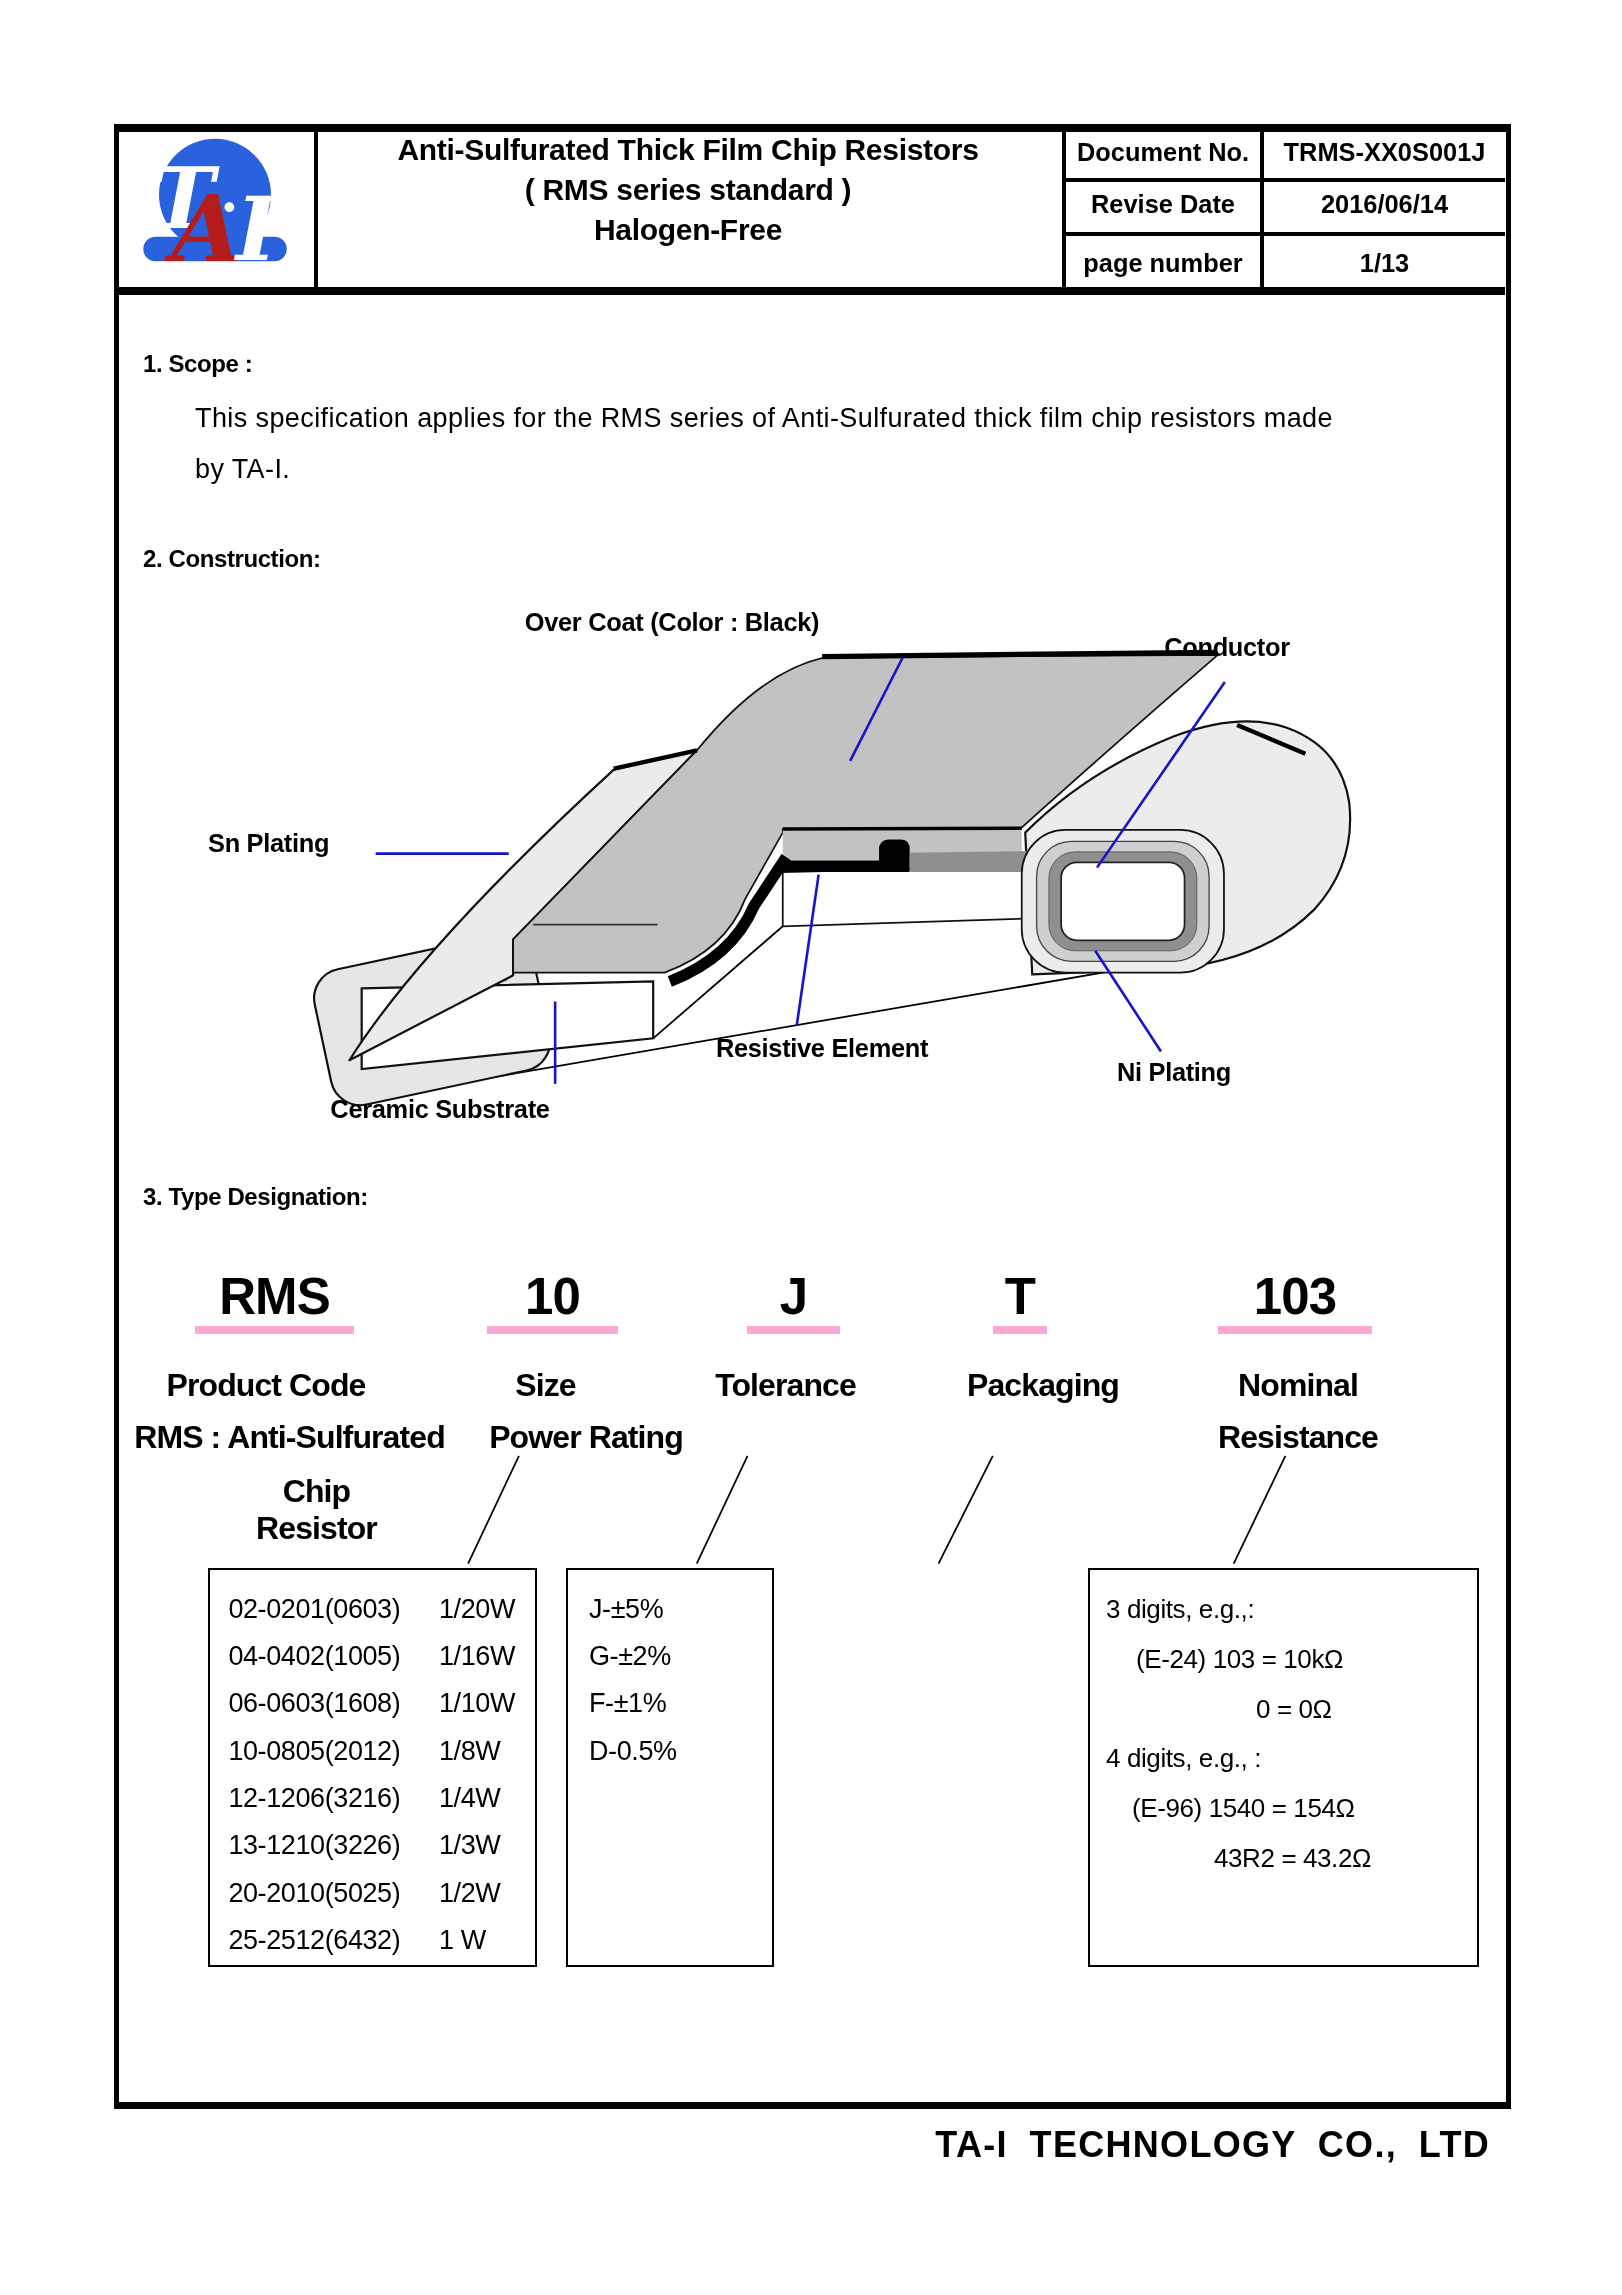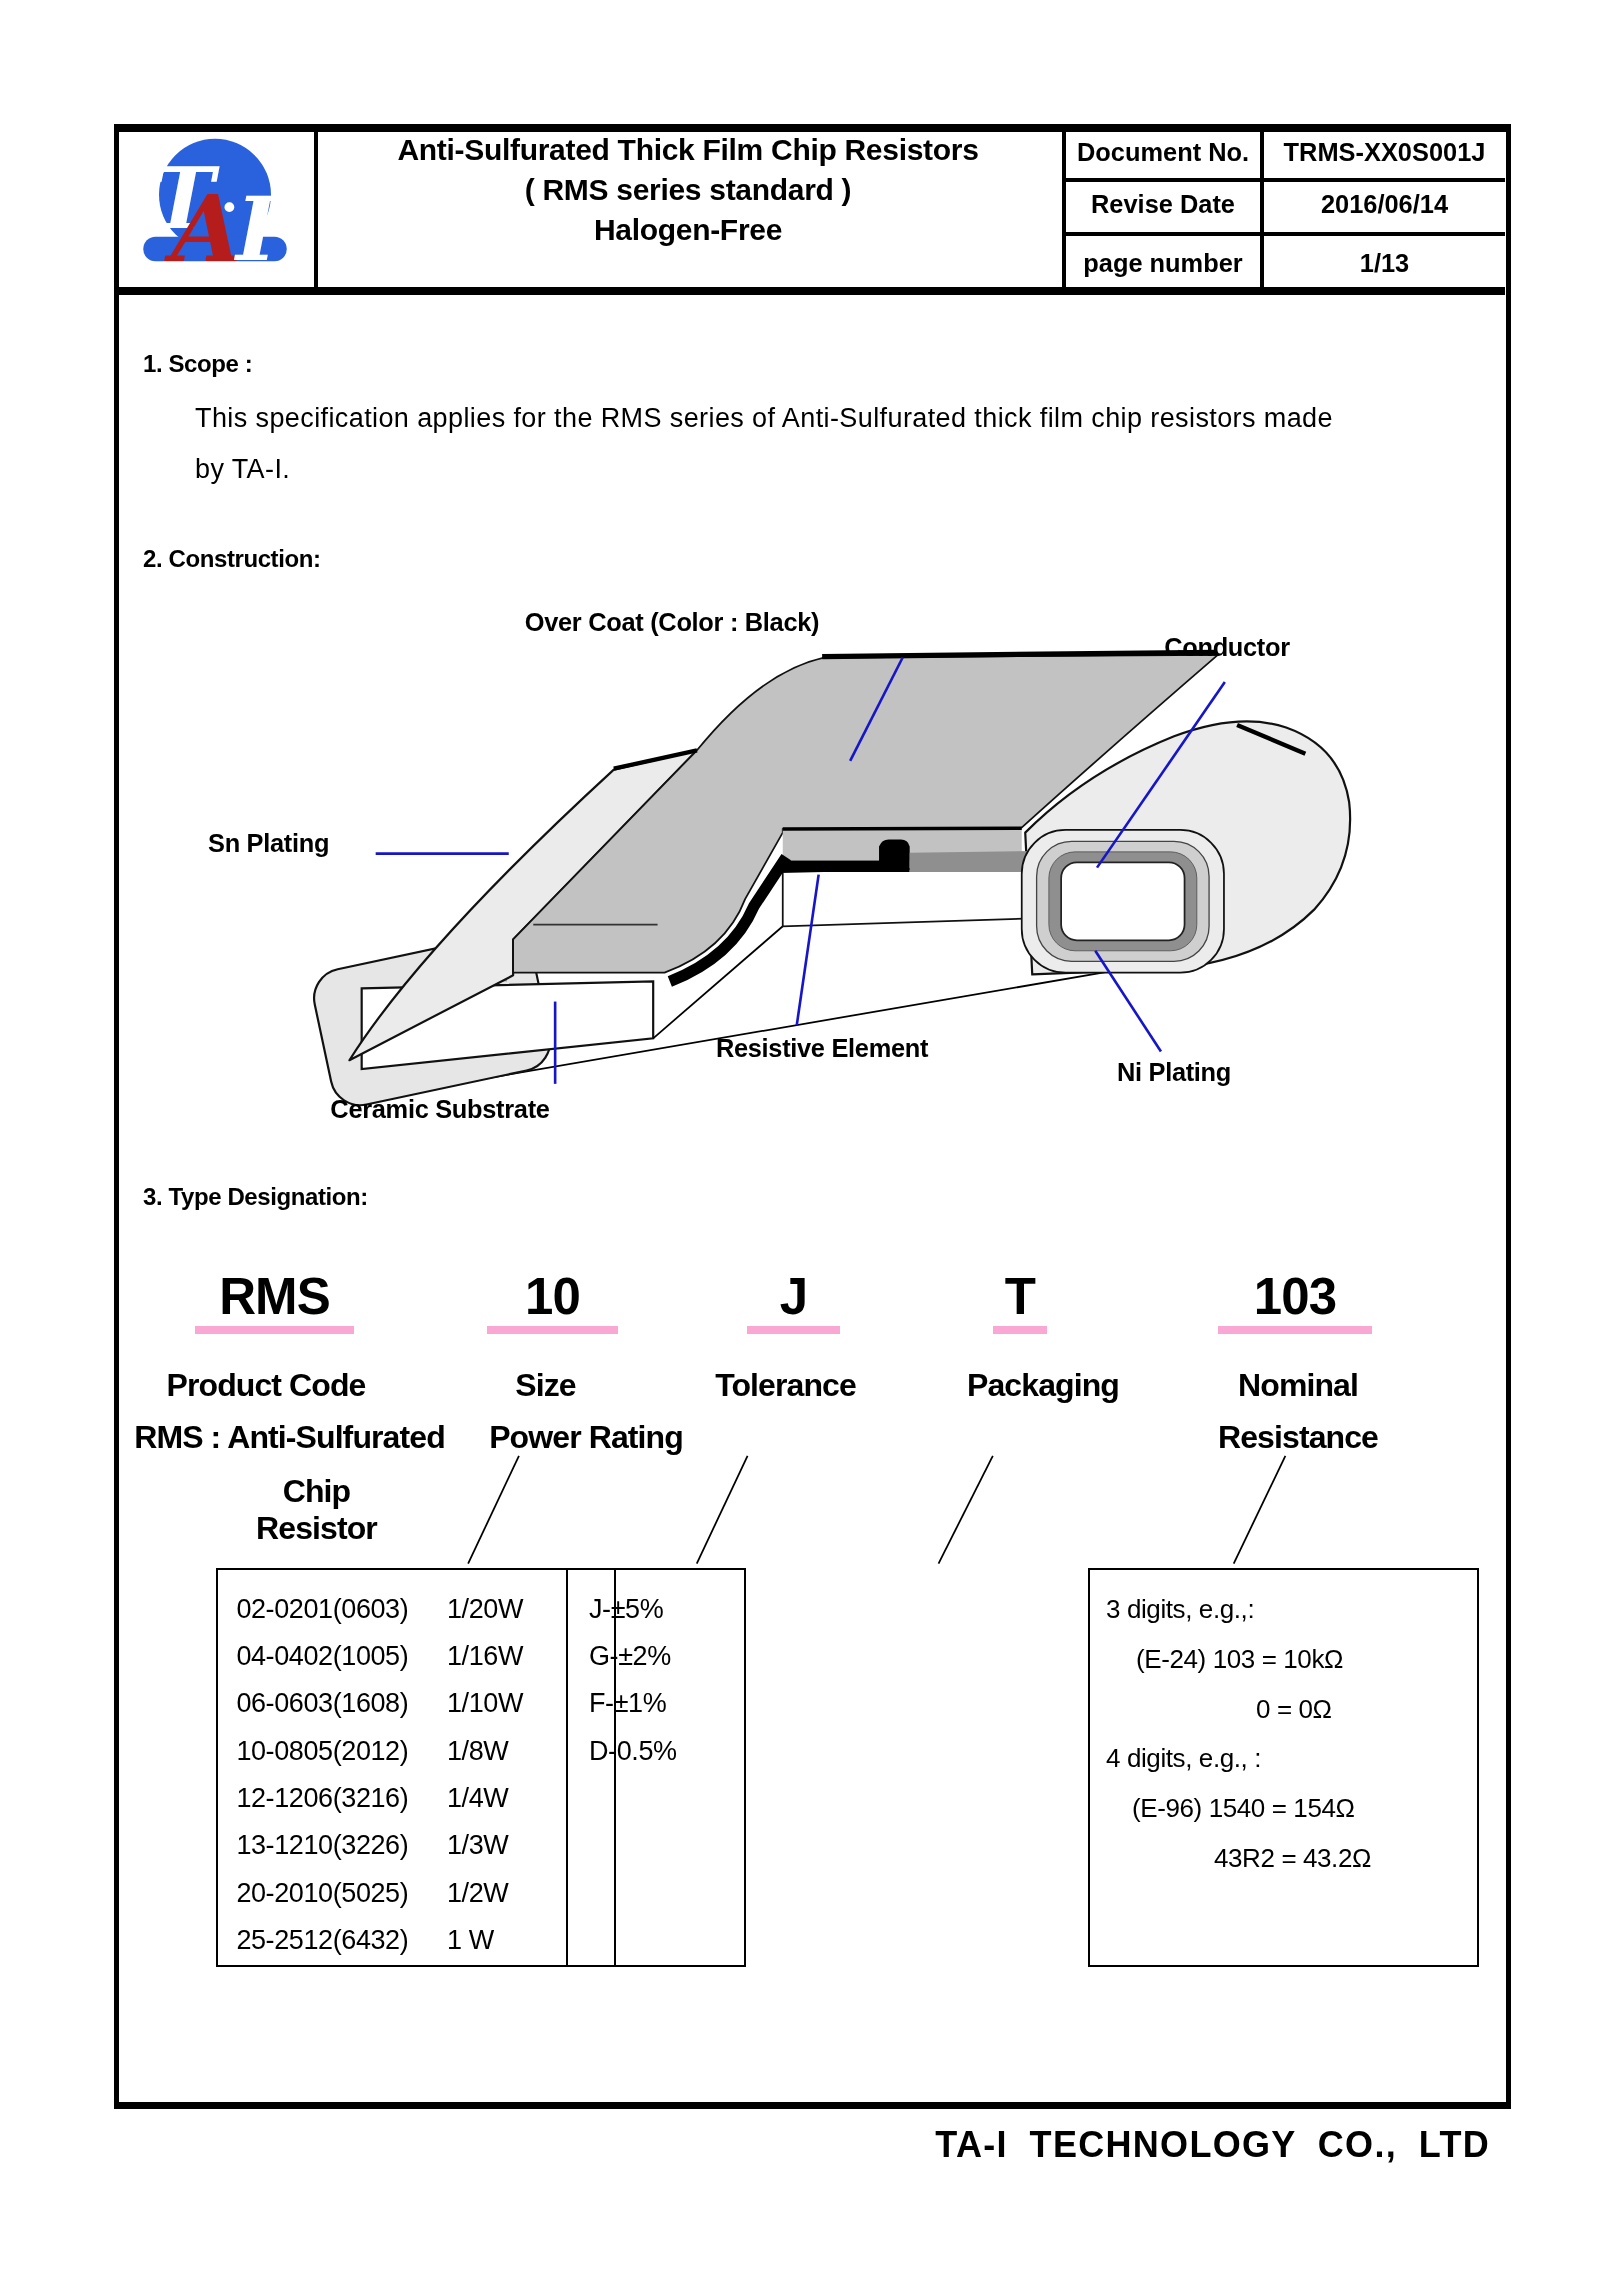--- a/index.html
+++ b/index.html
@@ -155,40 +155,40 @@
 
   <div class="part-label" style="left:220px; top:1473px; width:193px">Chip Resistor</div>
 
   <svg class="abs" style="left:0; top:0; pointer-events:none" width="1623" height="2295" viewBox="0 0 1852 2620">
     <line x1="592" y1="1662" x2="534" y2="1785" stroke="#000" stroke-width="2"></line>
     <line x1="853" y1="1662" x2="795" y2="1785" stroke="#000" stroke-width="2"></line>
     <line x1="1133" y1="1662" x2="1071" y2="1785" stroke="#000" stroke-width="2"></line>
     <line x1="1467" y1="1662" x2="1408" y2="1785" stroke="#000" stroke-width="2"></line>
   </svg>
 
-  <div class="spec-box" style="left:216px; width:400px">
+  <div class="spec-box" style="left:208px; width:329px">
     <div class="box-line" style="left:18.4px;  top:24px">02-0201(0603)</div>
     <div class="box-line" style="left:229px; top:24px">1/20W</div>
     <div class="box-line" style="left:18.4px;  top:71px">04-0402(1005)</div>
     <div class="box-line" style="left:229px; top:71px">1/16W</div>
     <div class="box-line" style="left:18.4px;  top:118px">06-0603(1608)</div>
     <div class="box-line" style="left:229px; top:118px">1/10W</div>
     <div class="box-line" style="left:18.4px;  top:166px">10-0805(2012)</div>
     <div class="box-line" style="left:229px; top:166px">1/8W</div>
     <div class="box-line" style="left:18.4px;  top:213px">12-1206(3216)</div>
     <div class="box-line" style="left:229px; top:213px">1/4W</div>
     <div class="box-line" style="left:18.4px;  top:260px">13-1210(3226)</div>
     <div class="box-line" style="left:229px; top:260px">1/3W</div>
     <div class="box-line" style="left:18.4px;  top:308px">20-2010(5025)</div>
     <div class="box-line" style="left:229px; top:308px">1/2W</div>
     <div class="box-line" style="left:18.4px;  top:355px">25-2512(6432)</div>
     <div class="box-line" style="left:229px; top:355px">1 W</div>
   </div>
 
-  <div class="spec-box" style="left:566px; width:180px">
+  <div class="spec-box" style="left:566px; width:208px">
     <div class="box-line" style="left:21px; top:24px">J-±5%</div>
     <div class="box-line" style="left:21px; top:71px">G-±2%</div>
     <div class="box-line" style="left:21px; top:118px">F-±1%</div>
     <div class="box-line" style="left:21px; top:166px">D-0.5%</div>
   </div>
 
 
   <div class="spec-box" style="left:1088px; width:391px">
     <div class="box-line" style="left:16px;  top:24px;  font-size:26px">3 digits, e.g.,:</div>
     <div class="box-line" style="left:46px;  top:74px;  font-size:26px">(E-24) 103 = 10kΩ</div>

